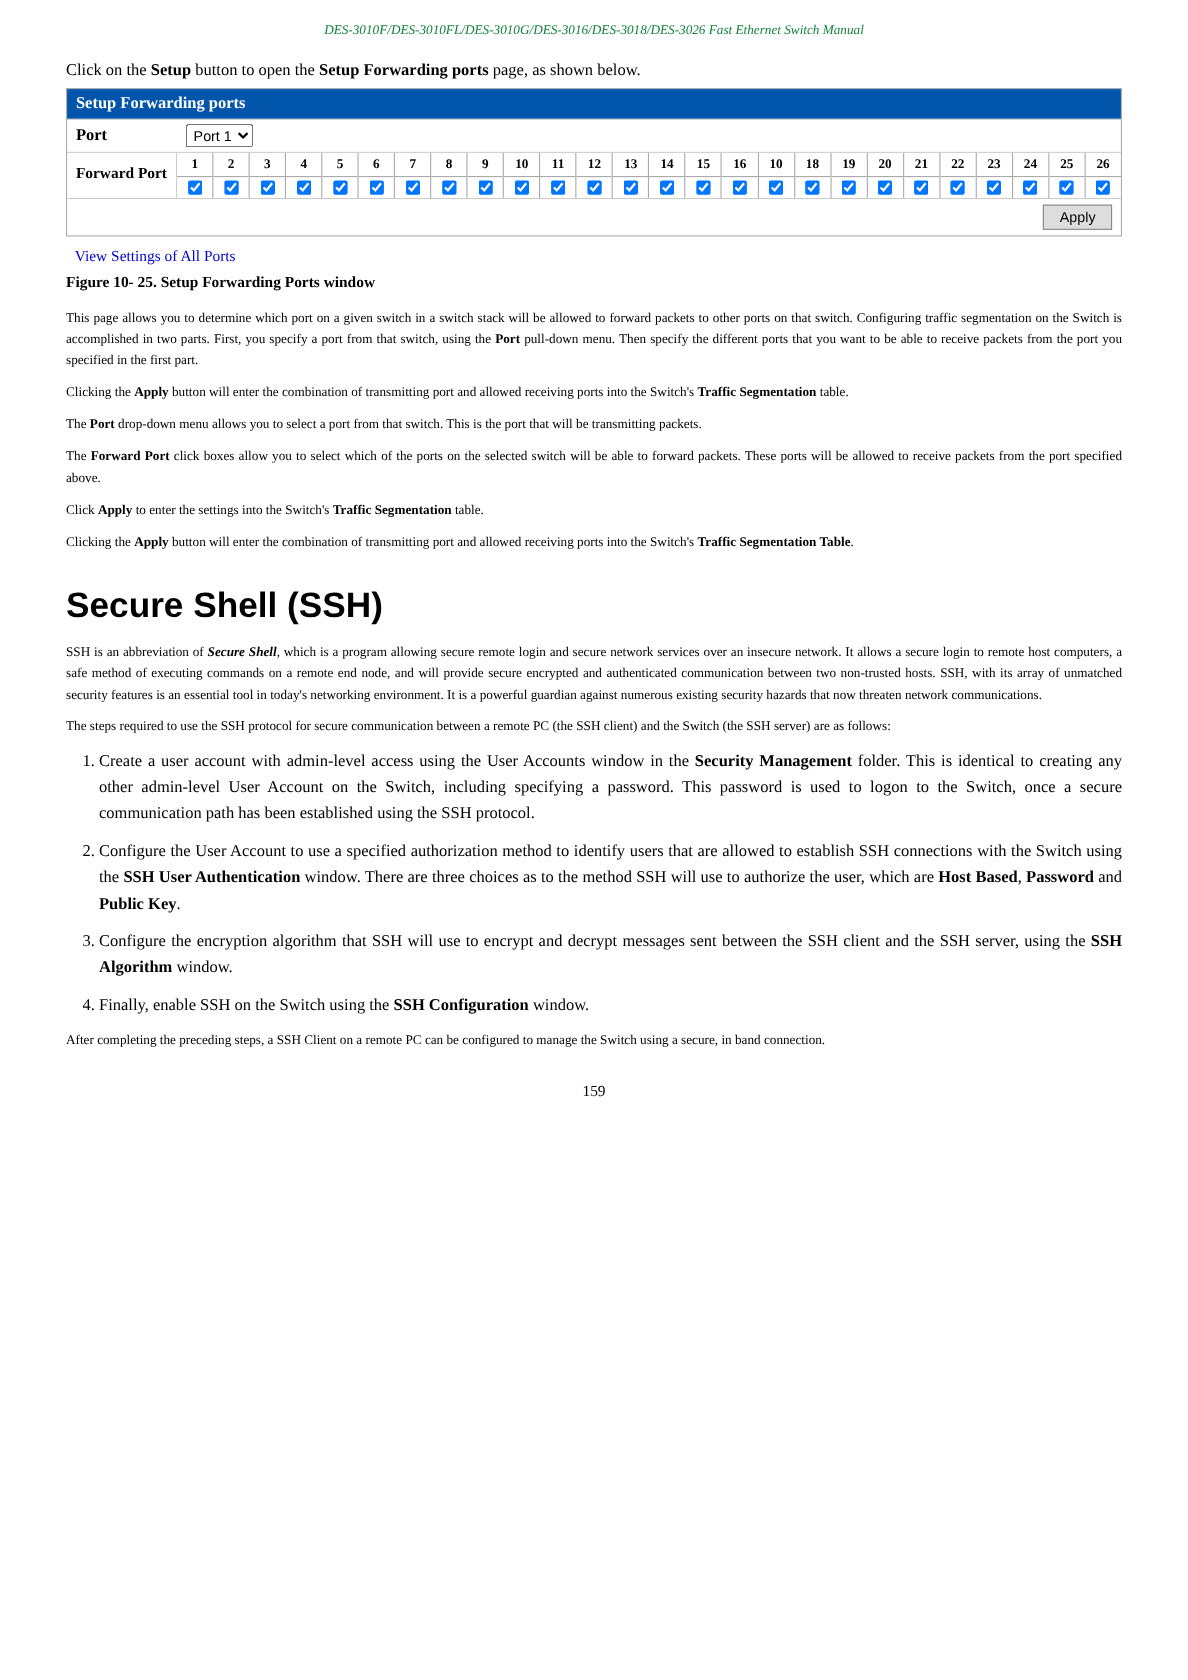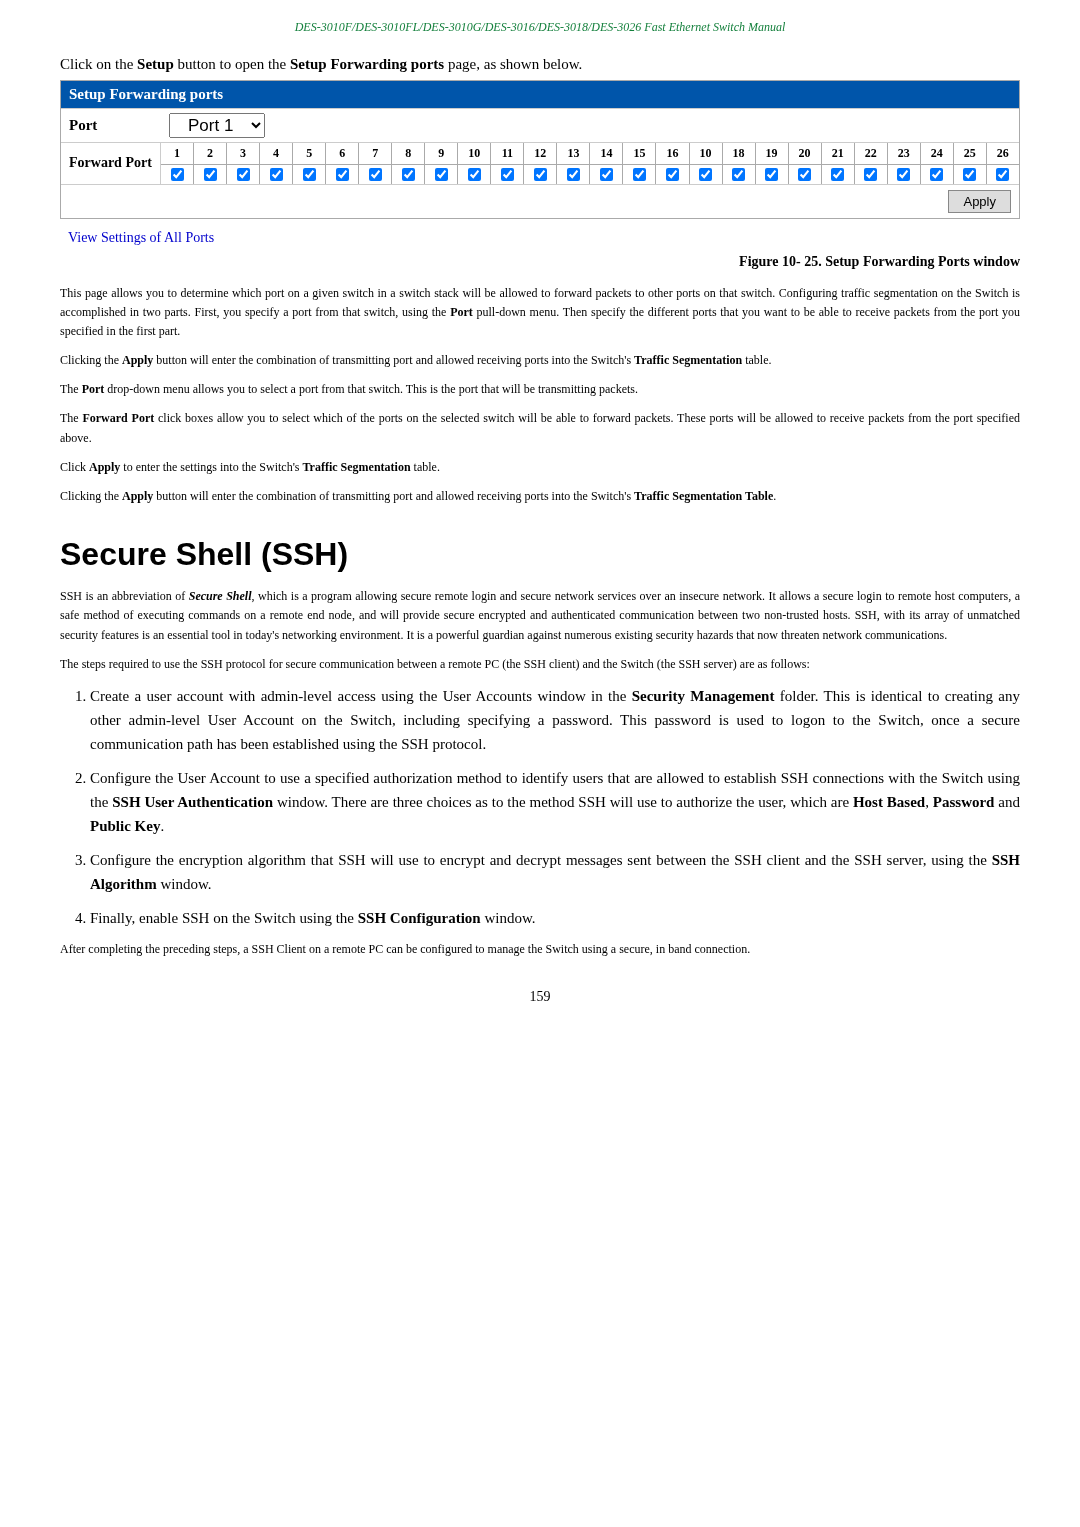--- a/index.html
+++ b/index.html
@@ -49,22 +49,22 @@
       font-weight: bold;
       font-size: 15px;
       min-width: 100px;
     }
     .sfp-port-select {
       display: inline-flex;
       align-items: center;
       gap: 4px;
     }
     .sfp-port-select select {
-      font-size: 17px;
-      padding: 1px 14px;
+      font-size: 13px;
+      padding: 1px 2px;
     }
 
     
     .sfp-ports-row {
       display: flex;
       align-items: stretch;
       border-top: 1px solid #ccc;
     }
     .sfp-ports-label {
       font-weight: bold;
@@ -129,21 +129,21 @@
     .view-settings-link {
       color: #00c;
       text-decoration: none;
       font-size: 14px;
       margin-left: 8px;
       display: inline-block;
       margin-bottom: 8px;
     }
 
     .figure-caption {
-      text-align: right;
+      text-align: left;
       font-size: 14px;
       font-weight: bold;
       margin-bottom: 14px;
     }
 
     
     .body-para {
       font-size: 12px;
       line-height: 1.6;
       margin-bottom: 10px;

